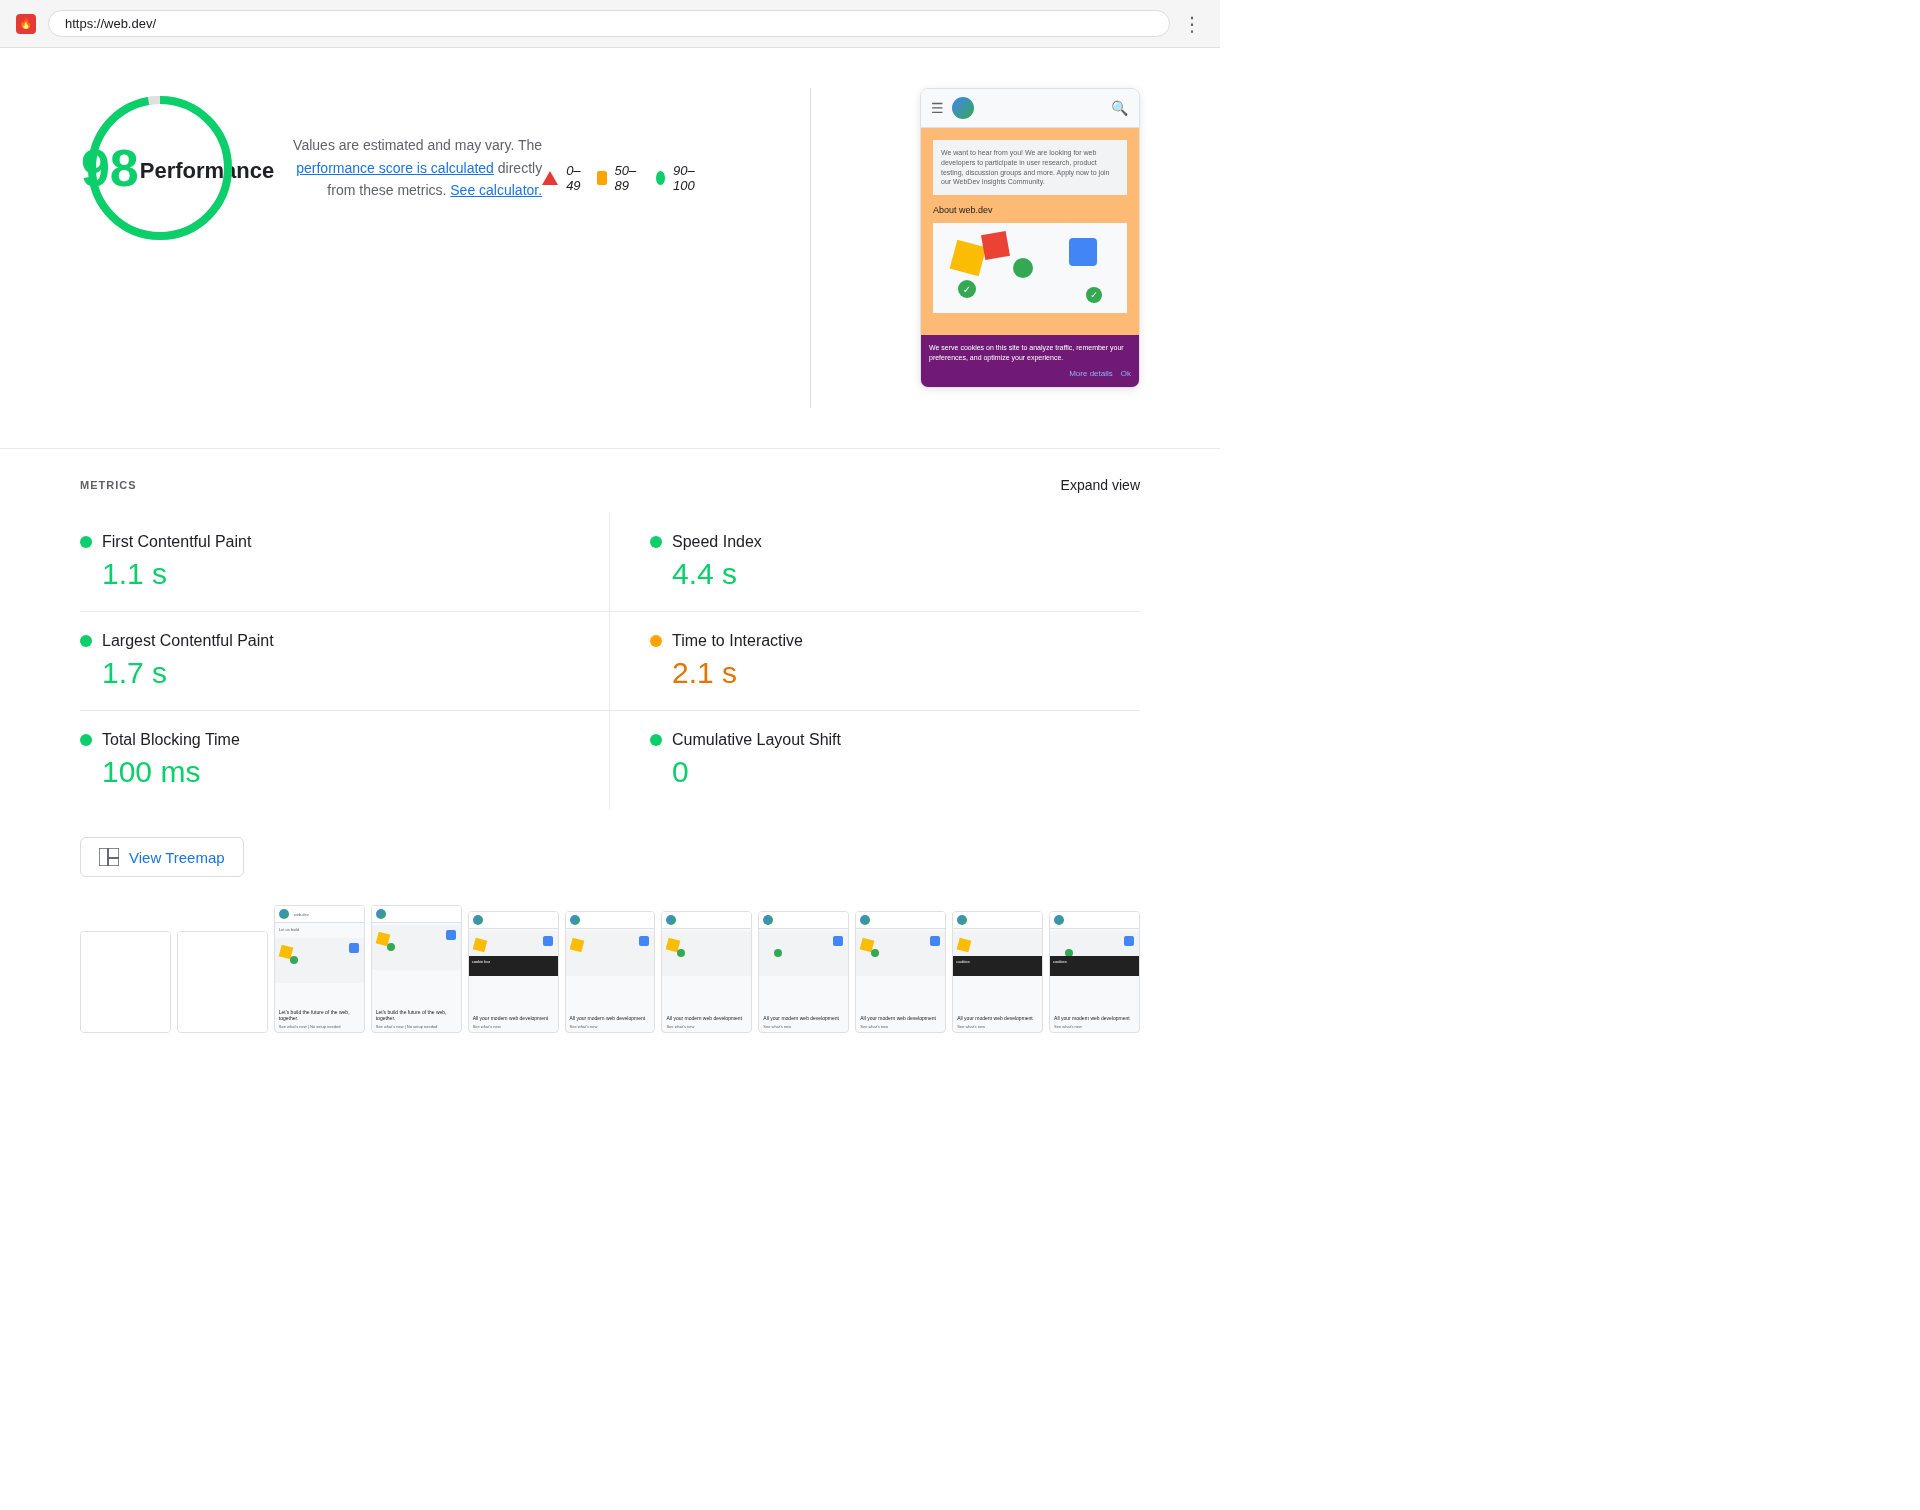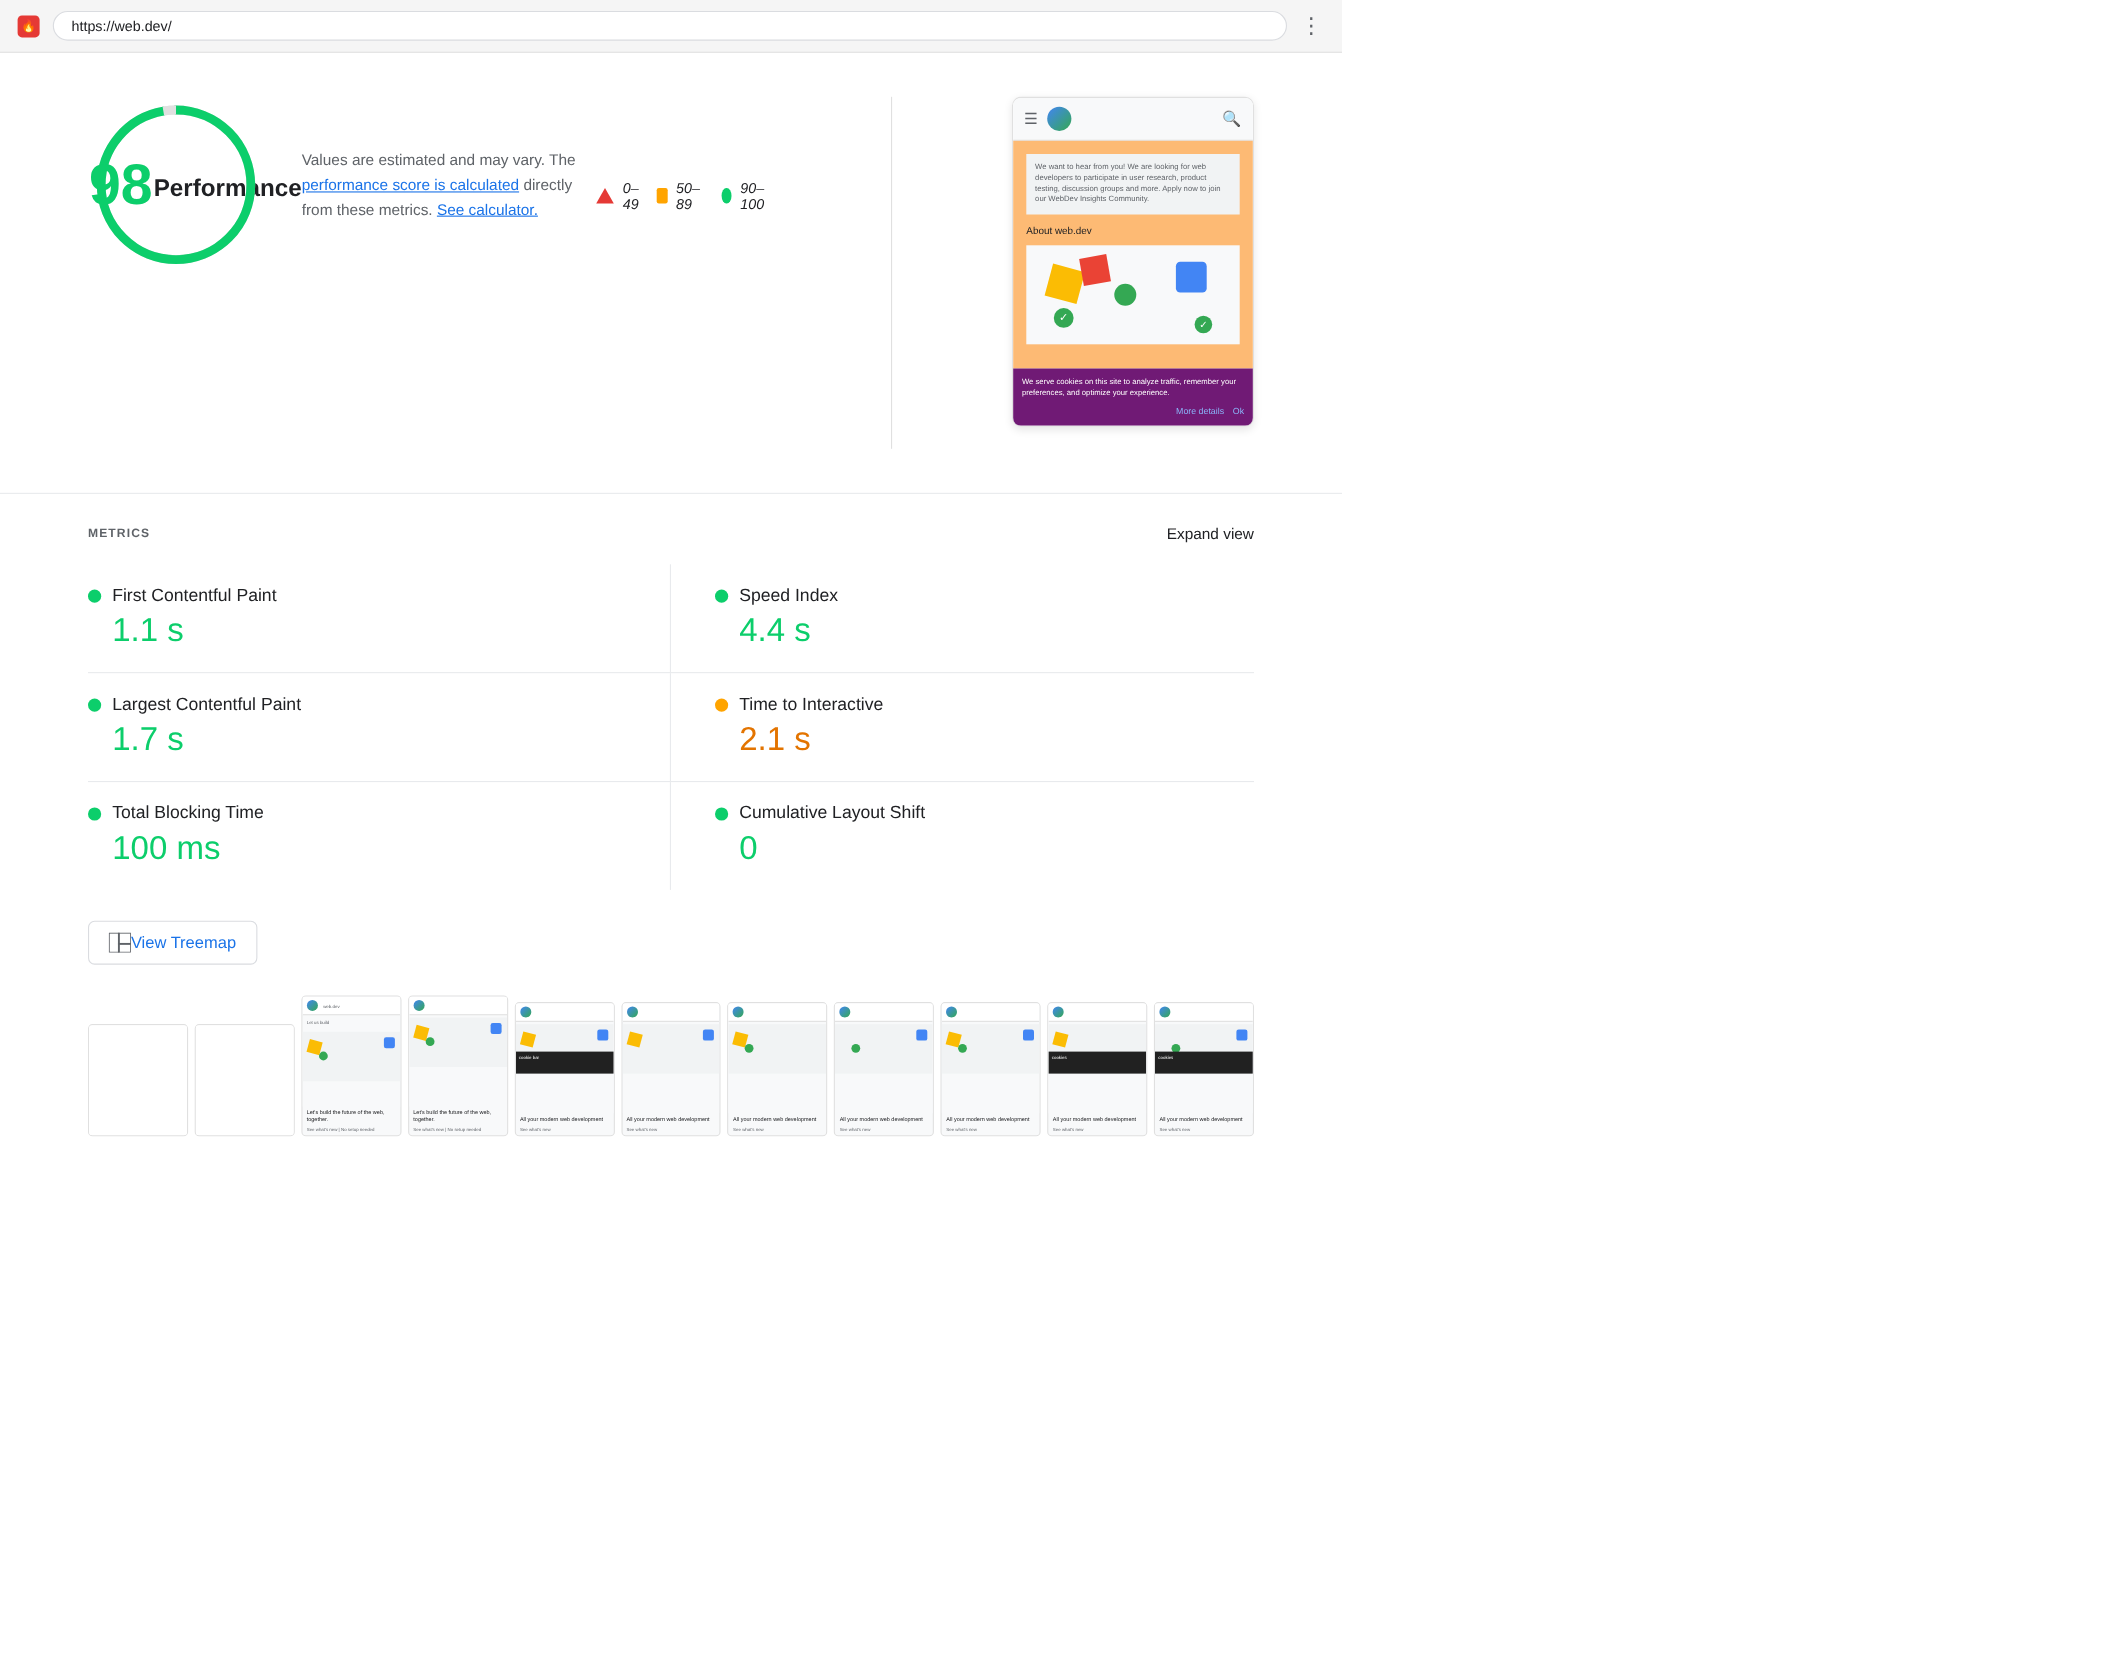--- a/index.html
+++ b/index.html
@@ -99,21 +99,21 @@
     .perf-title {
       font-size: 22px;
       font-weight: 700;
       color: #202124;
       margin-bottom: 14px;
     }
 
     .perf-description {
       font-size: 14px;
       color: #5f6368;
-      text-align: left;
+      text-align: right;
       max-width: 500px;
       line-height: 1.6;
       margin-bottom: 20px;
     }
     .perf-description a {
       color: #1a73e8;
       text-decoration: underline;
     }
 
     .score-legend {
@@ -307,20 +307,21 @@
     .metric-value.green { color: #0cce6b; }
     .metric-value.orange { color: #e37400; }
 
     
     .treemap-section {
       padding: 28px 0;
     }
     .treemap-btn {
       display: flex;
       align-items: center;
+      gap: 10px;
       border: 1px solid #dadce0;
       background: #fff;
       padding: 10px 18px;
       border-radius: 6px;
       font-size: 15px;
       color: #1a73e8;
       cursor: pointer;
       font-weight: 500;
     }
 

